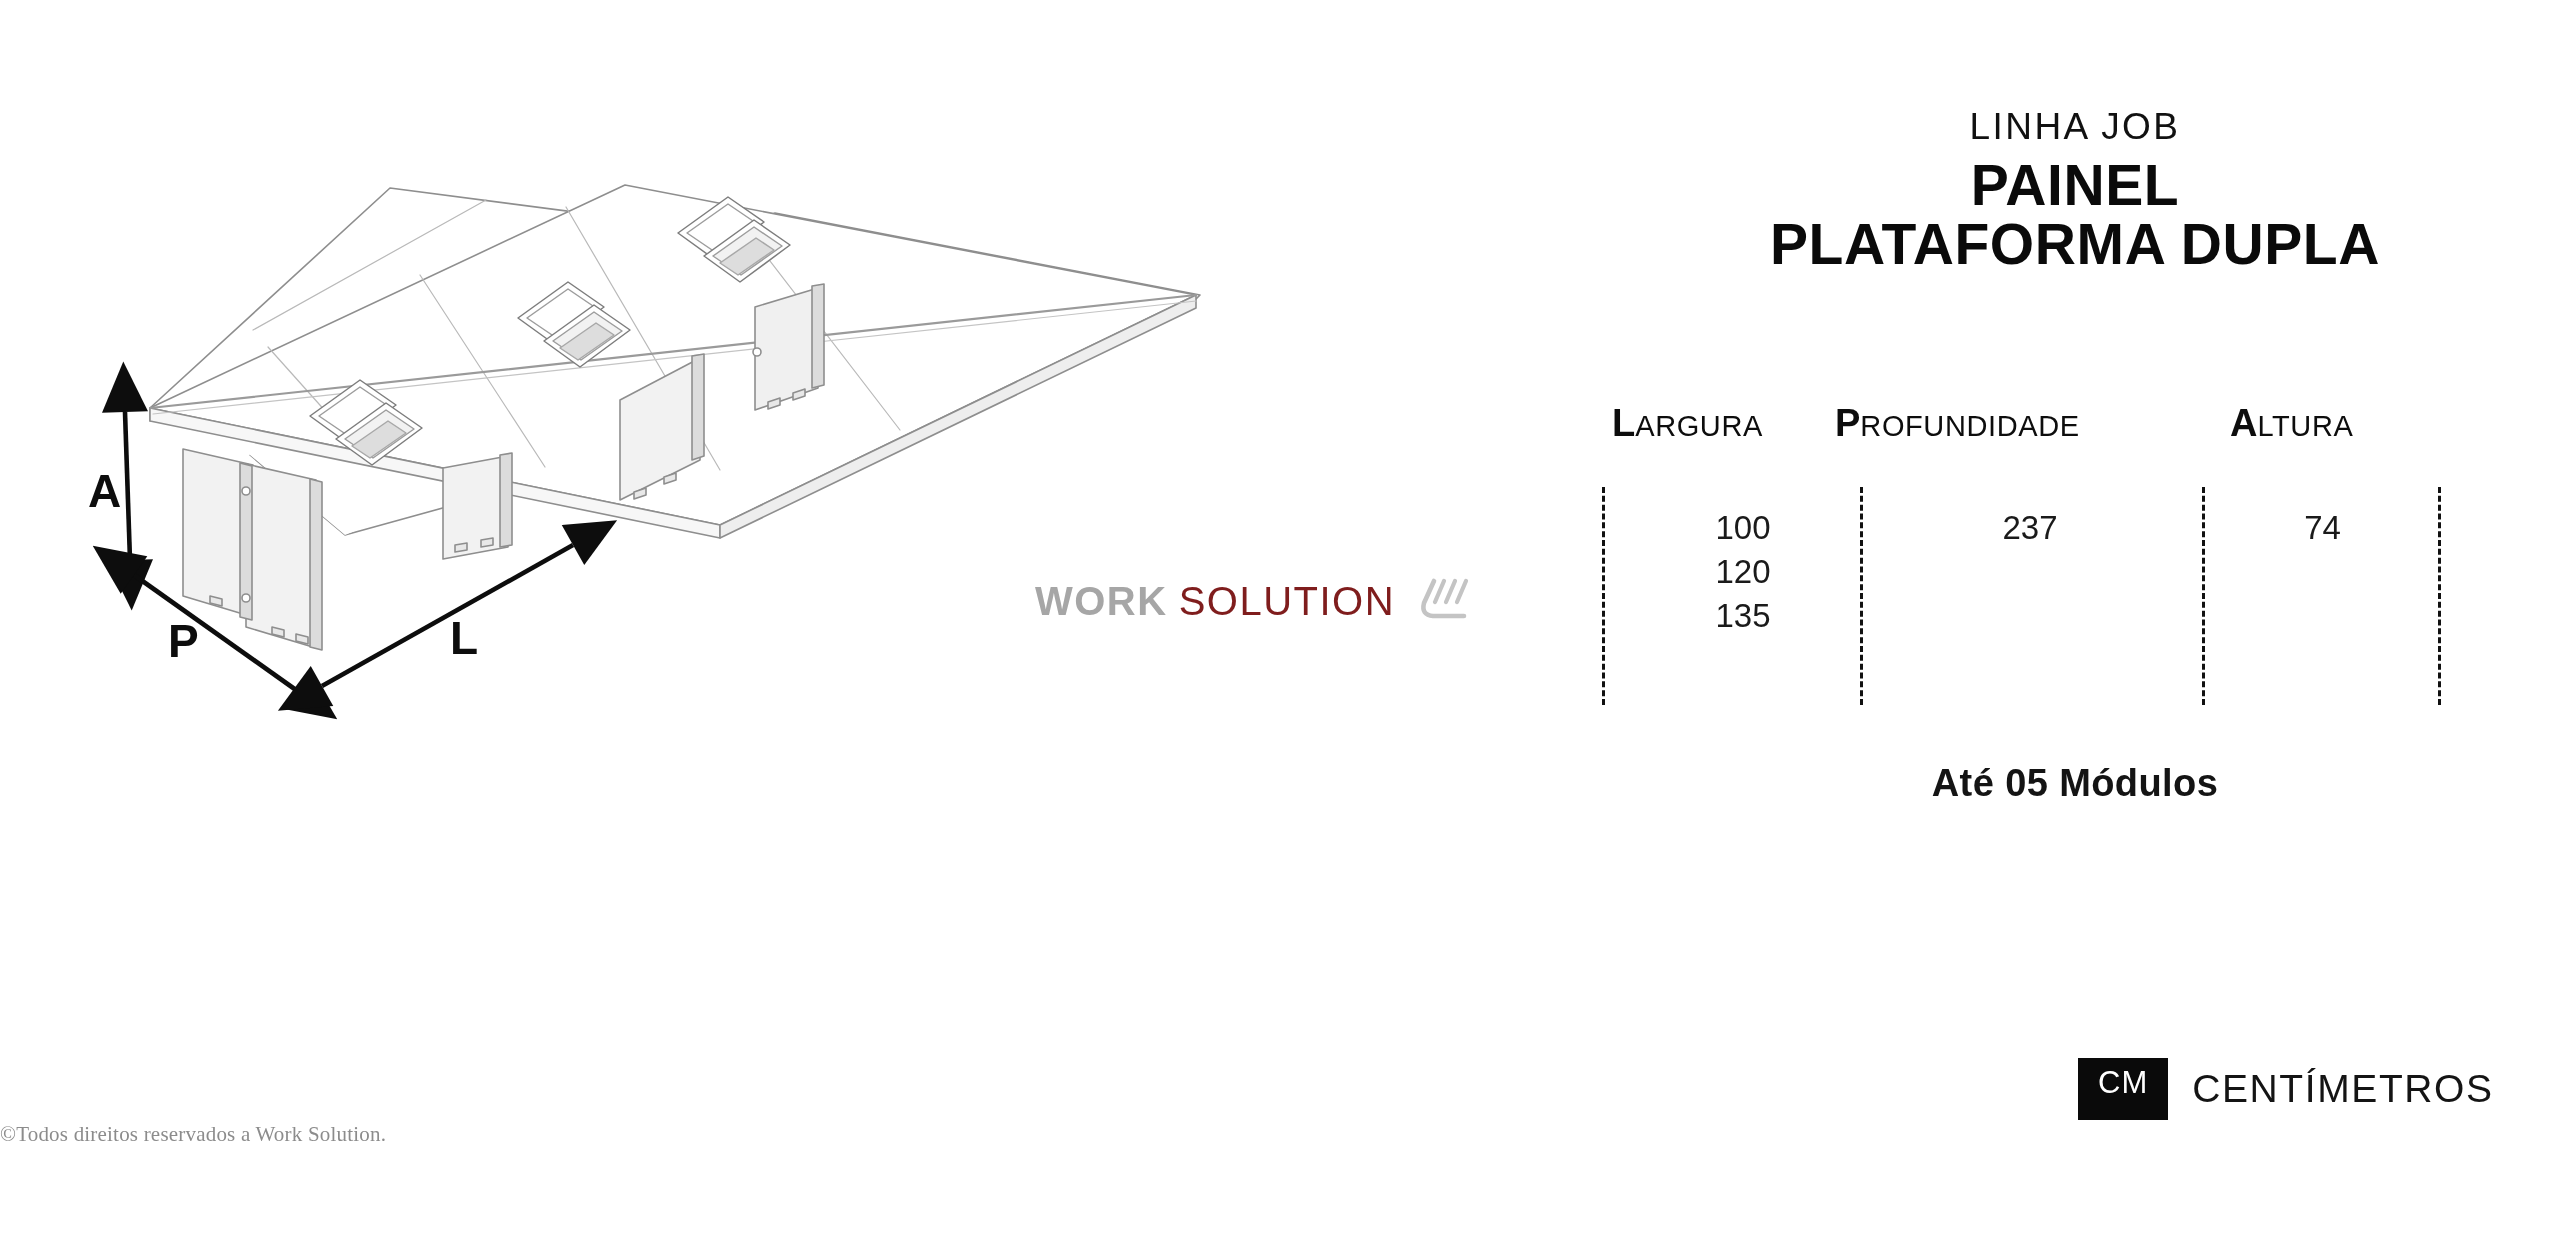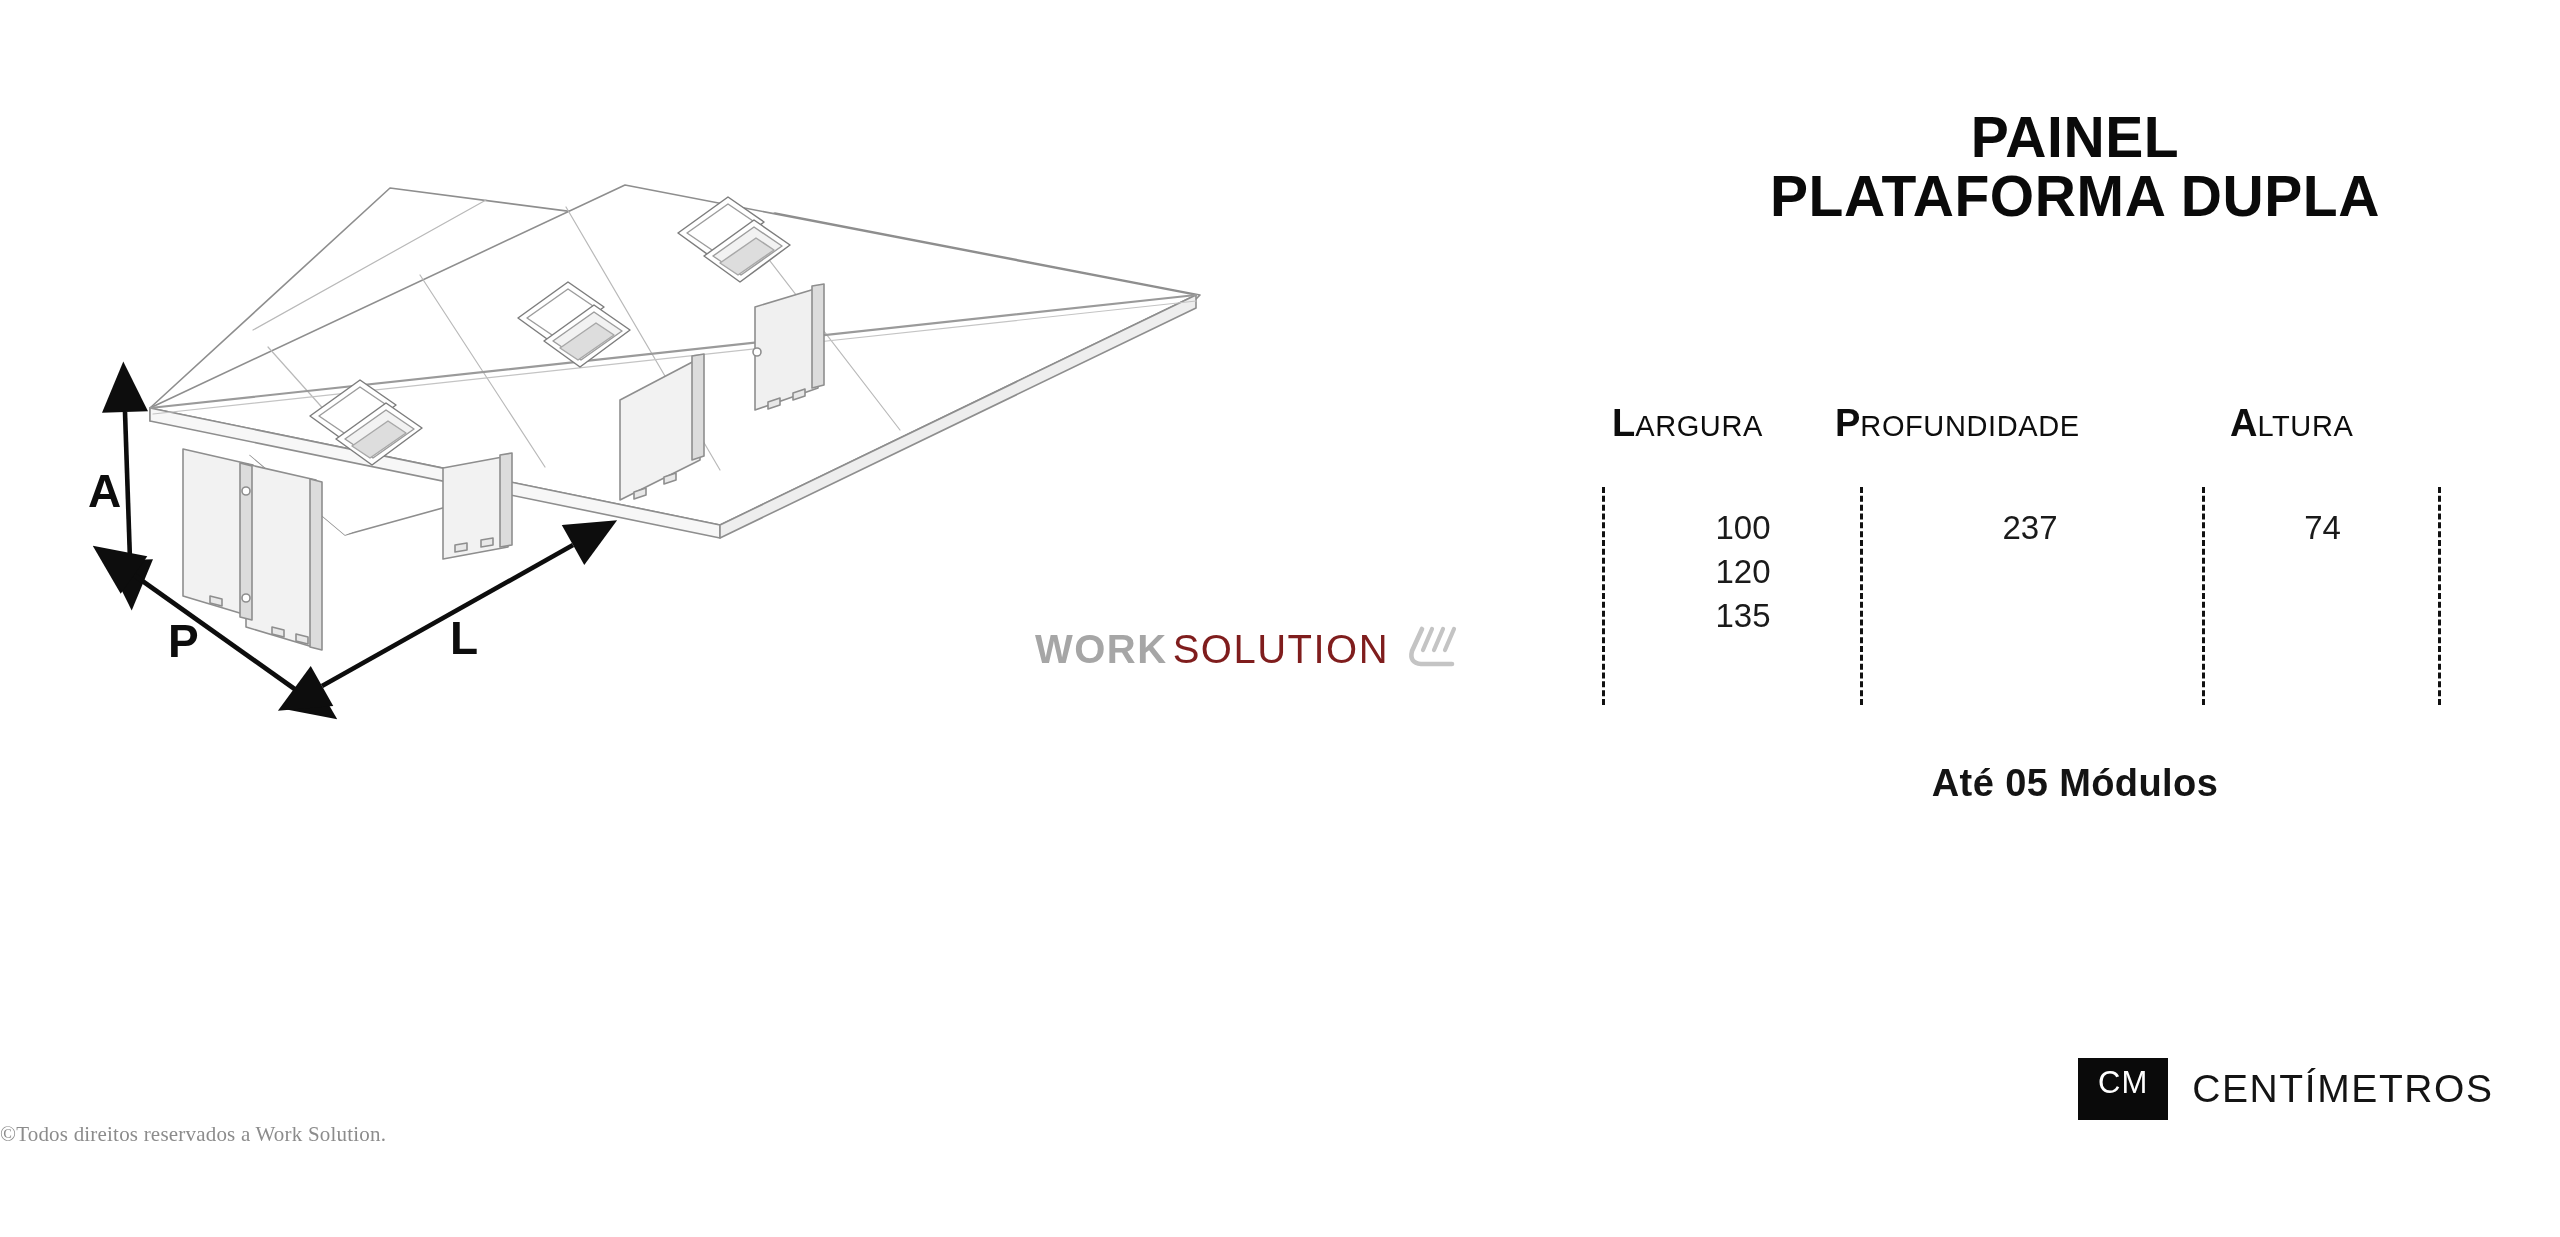--- a/index.html
+++ b/index.html
@@ -37,23 +37,22 @@
     height: 1237px;
   }
 
   
   #watermark {
     position: absolute;
     left: 1035px;
     top: 575px;
     display: flex;
     align-items: center;
-    gap: 5px;
+    gap: 11px;
     pointer-events: none;
-    margin-top: 48px;
   }
   .wm-work {
     font-size: 40px;
     font-weight: 700;
     letter-spacing: 1.5px;
     color: #a6a6a6;
     font-family: "Liberation Sans", sans-serif;
   }
   .wm-solution {
     font-size: 40px;
@@ -348,20 +347,21 @@
         <line x1="46" y1="6" x2="37" y2="27" stroke="#c4c4c4" stroke-width="4.2" stroke-linecap="round"></line>
       </svg>
     </div>
 
     <div id="copyright">©Todos direitos reservados a Work Solution.</div>
   </div>
 
   <div id="spec-panel">
 
     <div id="title-block">
+      <div id="line-label">LINHA JOB</div>
       <div id="product-title">
         <div>PAINEL</div>
         <div>PLATAFORMA DUPLA</div>
       </div>
     </div>
 
     <div id="spec-table">
 
       <div class="spec-header" id="spec-header-largura">
         <span class="cap">L</span><span class="rest">ARGURA</span>

